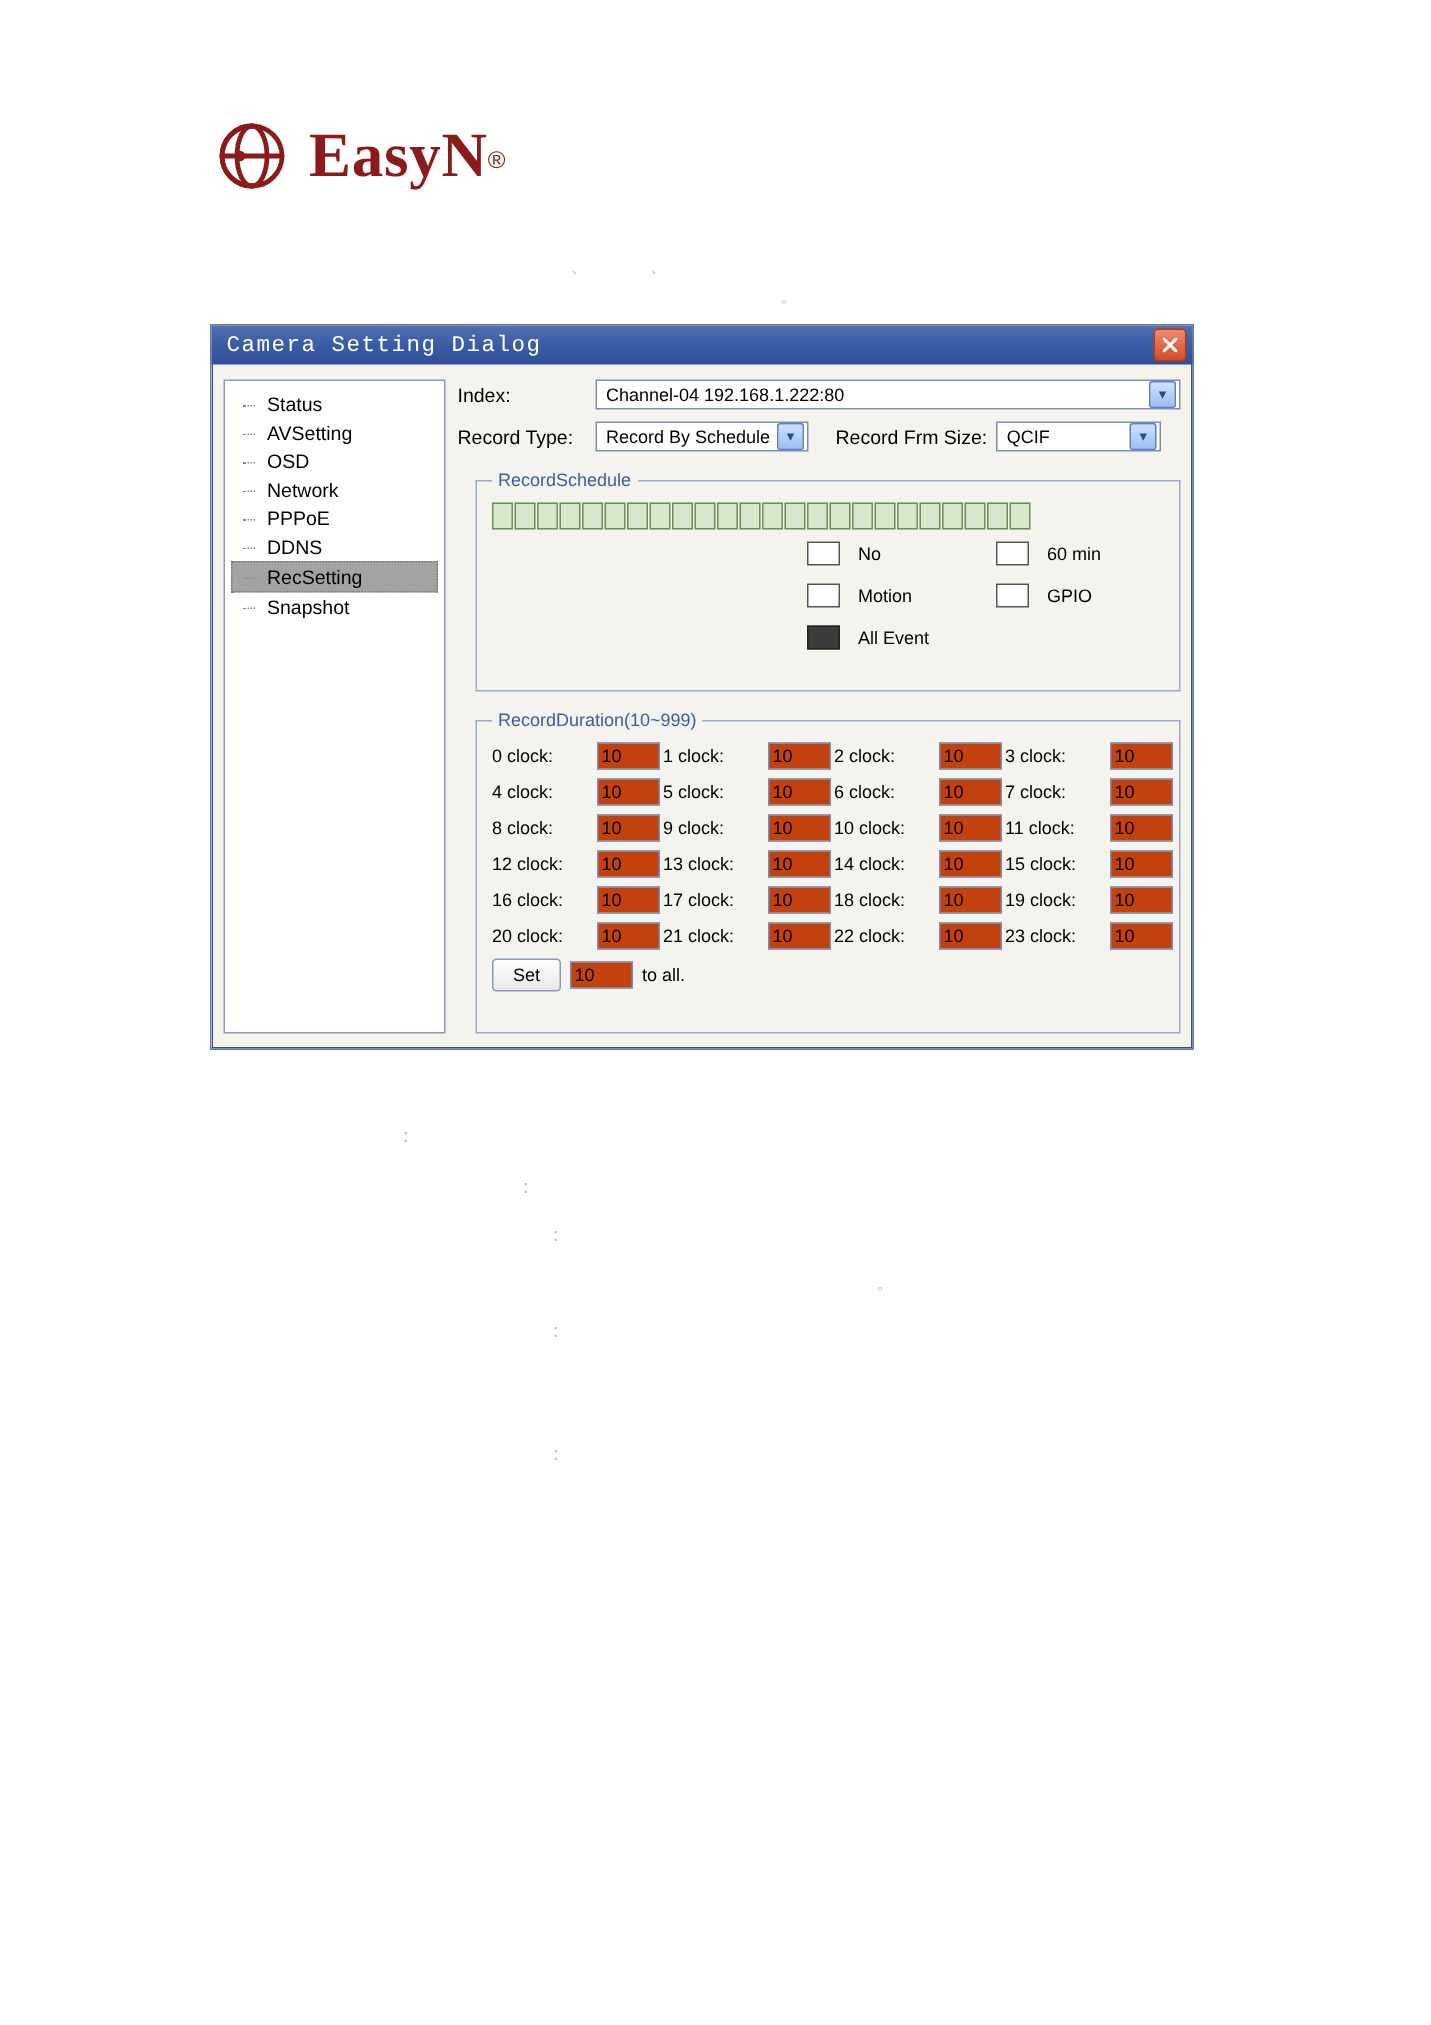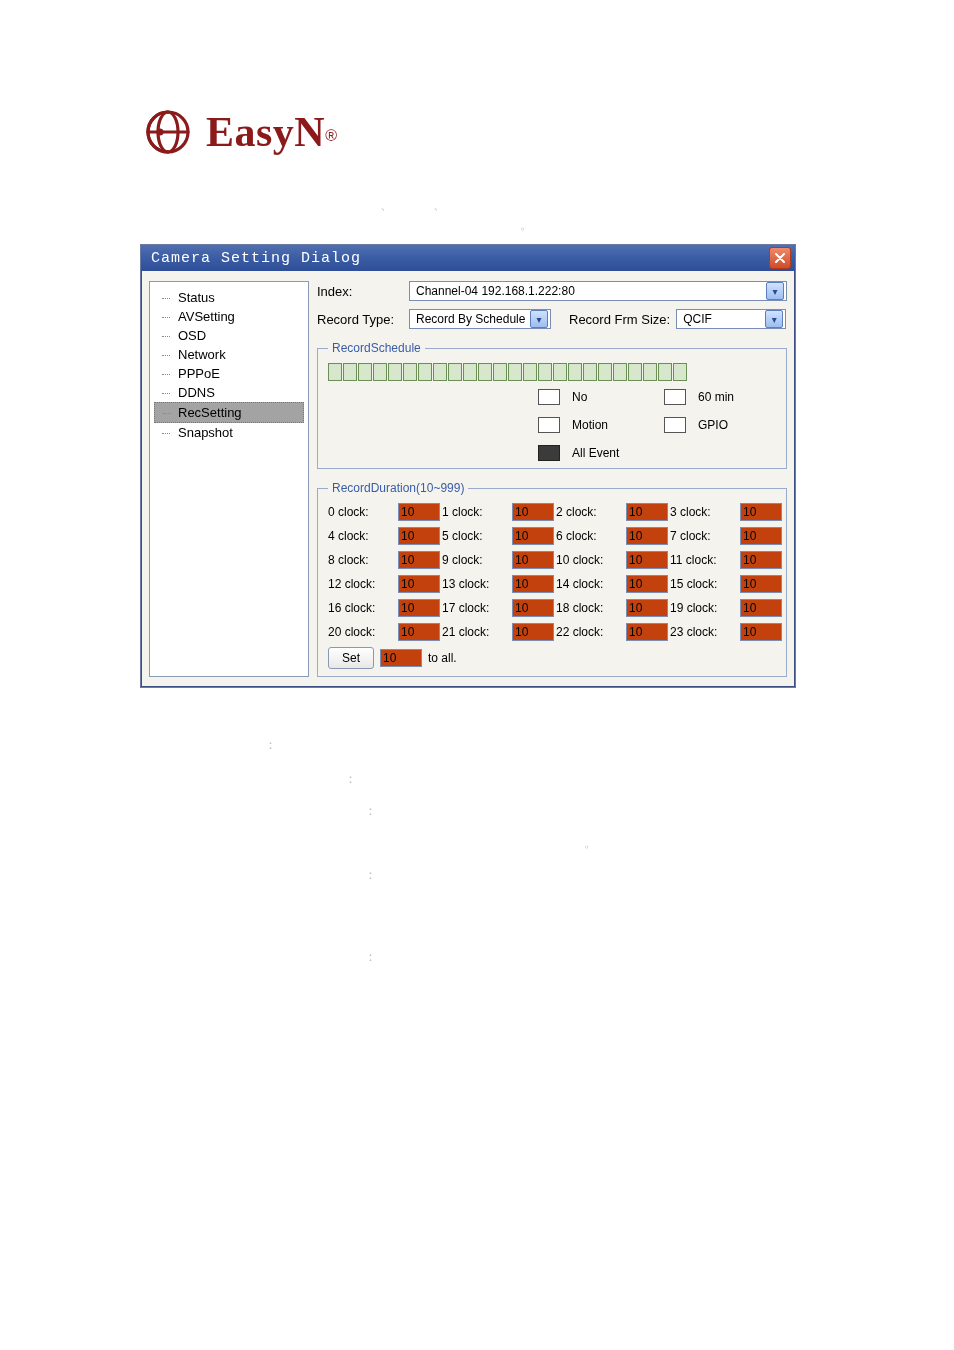--- a/index.html
+++ b/index.html
@@ -15,21 +15,20 @@
     width: 954px;
     padding: 80px 140px 200px 140px;
     box-sizing: border-box;
   }
   .logo {
     display: flex;
     align-items: center;
     gap: 10px;
     color: #8b1a1a;
     margin-bottom: 40px;
-    margin-top: 28px;
   }
   .logo svg { display: block; }
   .logo-text {
     font-family: "Times New Roman", serif;
     font-weight: 700;
     font-size: 42px;
     letter-spacing: 0.5px;
   }
   .logo-sup {
     font-size: 16px;
@@ -129,22 +128,22 @@
     border: 1px solid #5d7fc0;
     border-radius: 2px;
     margin-left: 4px;
     display: flex; align-items: center; justify-content: center;
     color: #284b8c;
     font-size: 10px;
   }
 
   fieldset {
     border: 1px solid #9aaacc;
-    padding: 8px 10px 7px 10px;
-    margin: 4px 0 0 0;
+    padding: 8px 10px 27px 10px;
+    margin: 4px 0 0 12px;
   }
   legend { color: #3a5ca8; padding: 0 4px; font-size: 12px; }
 
   .sched-cells {
     display: flex;
     gap: 1px;
     flex-wrap: nowrap;
     margin-bottom: 8px;
   }
   .cell {

